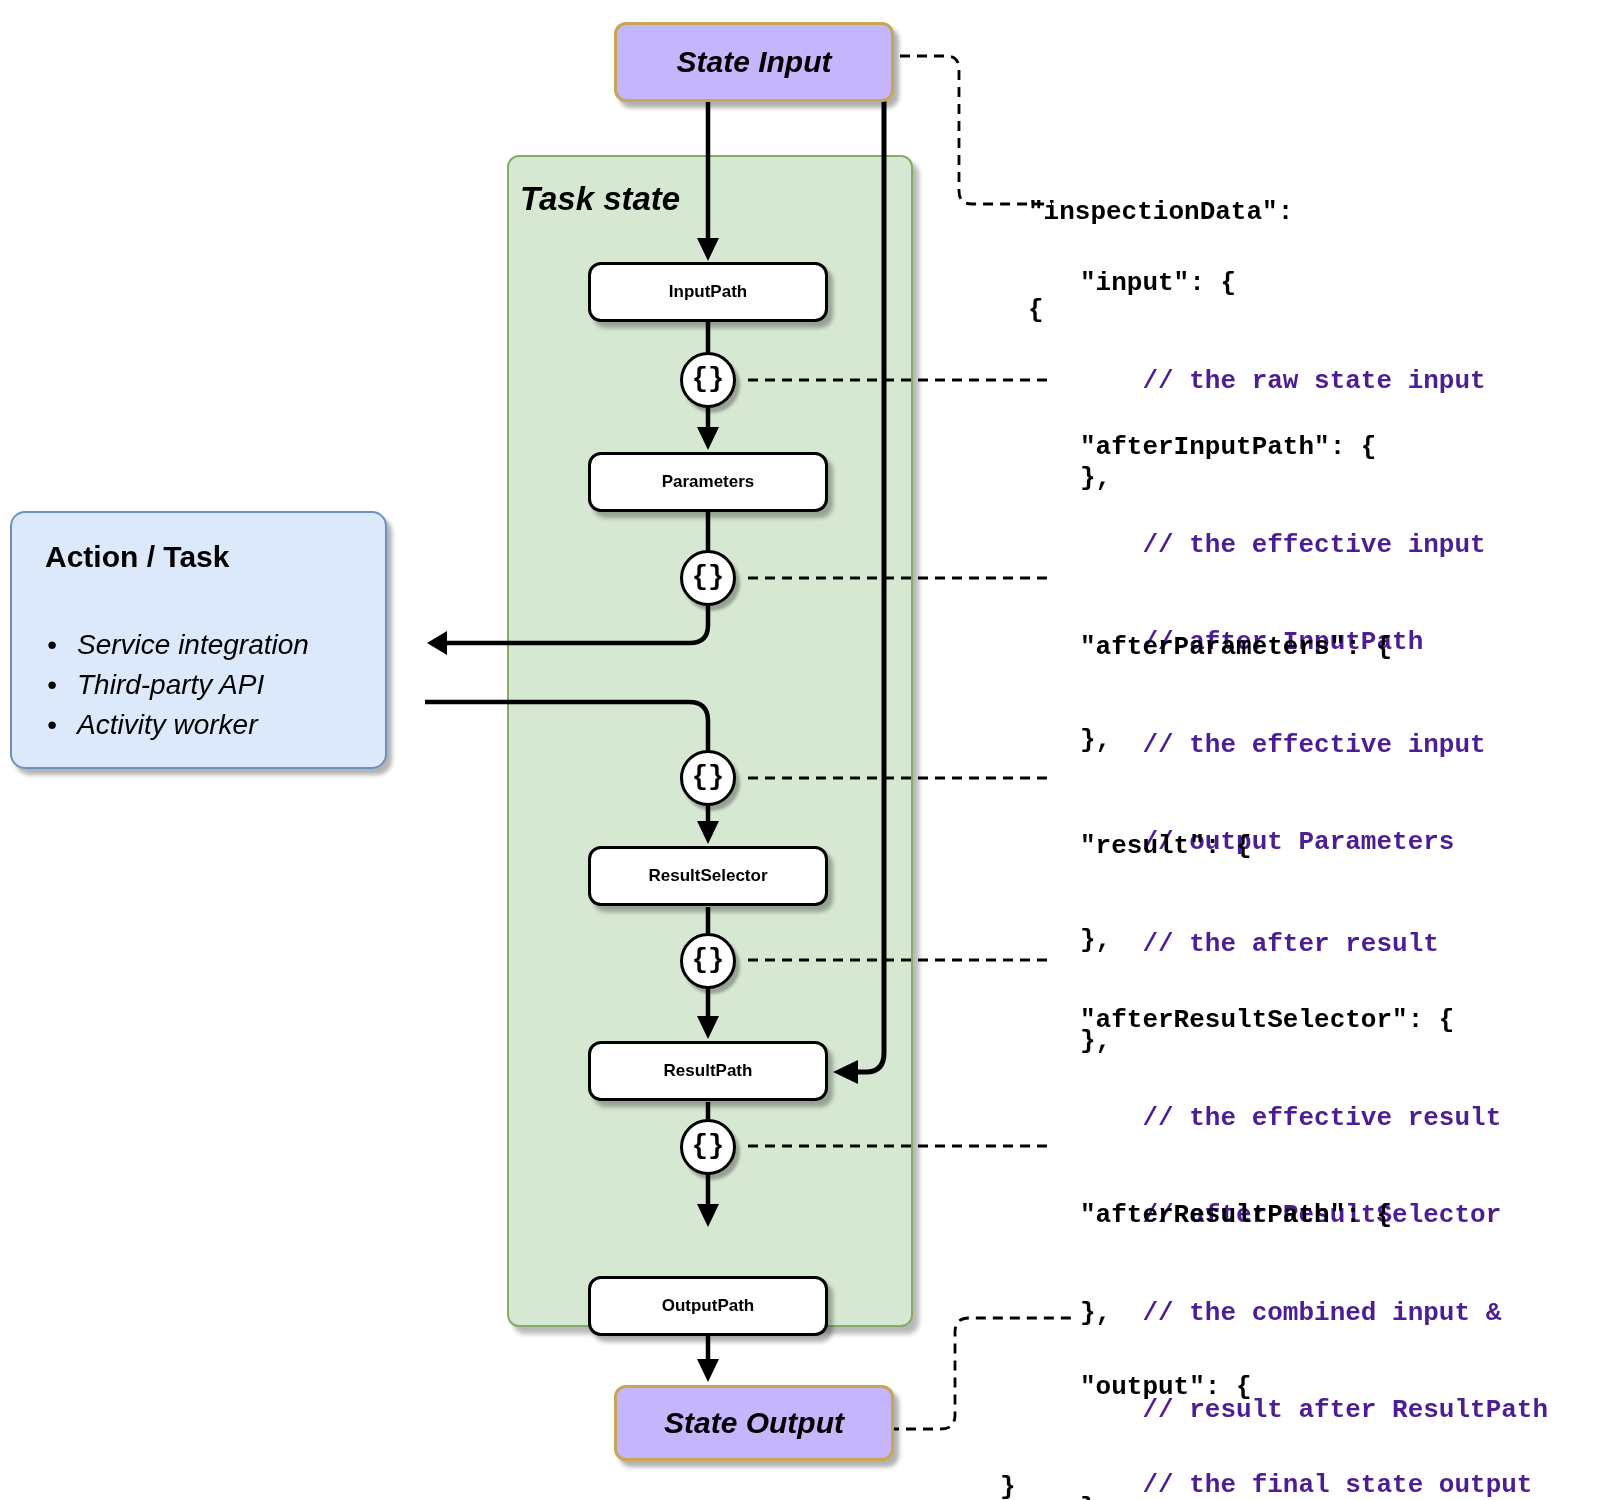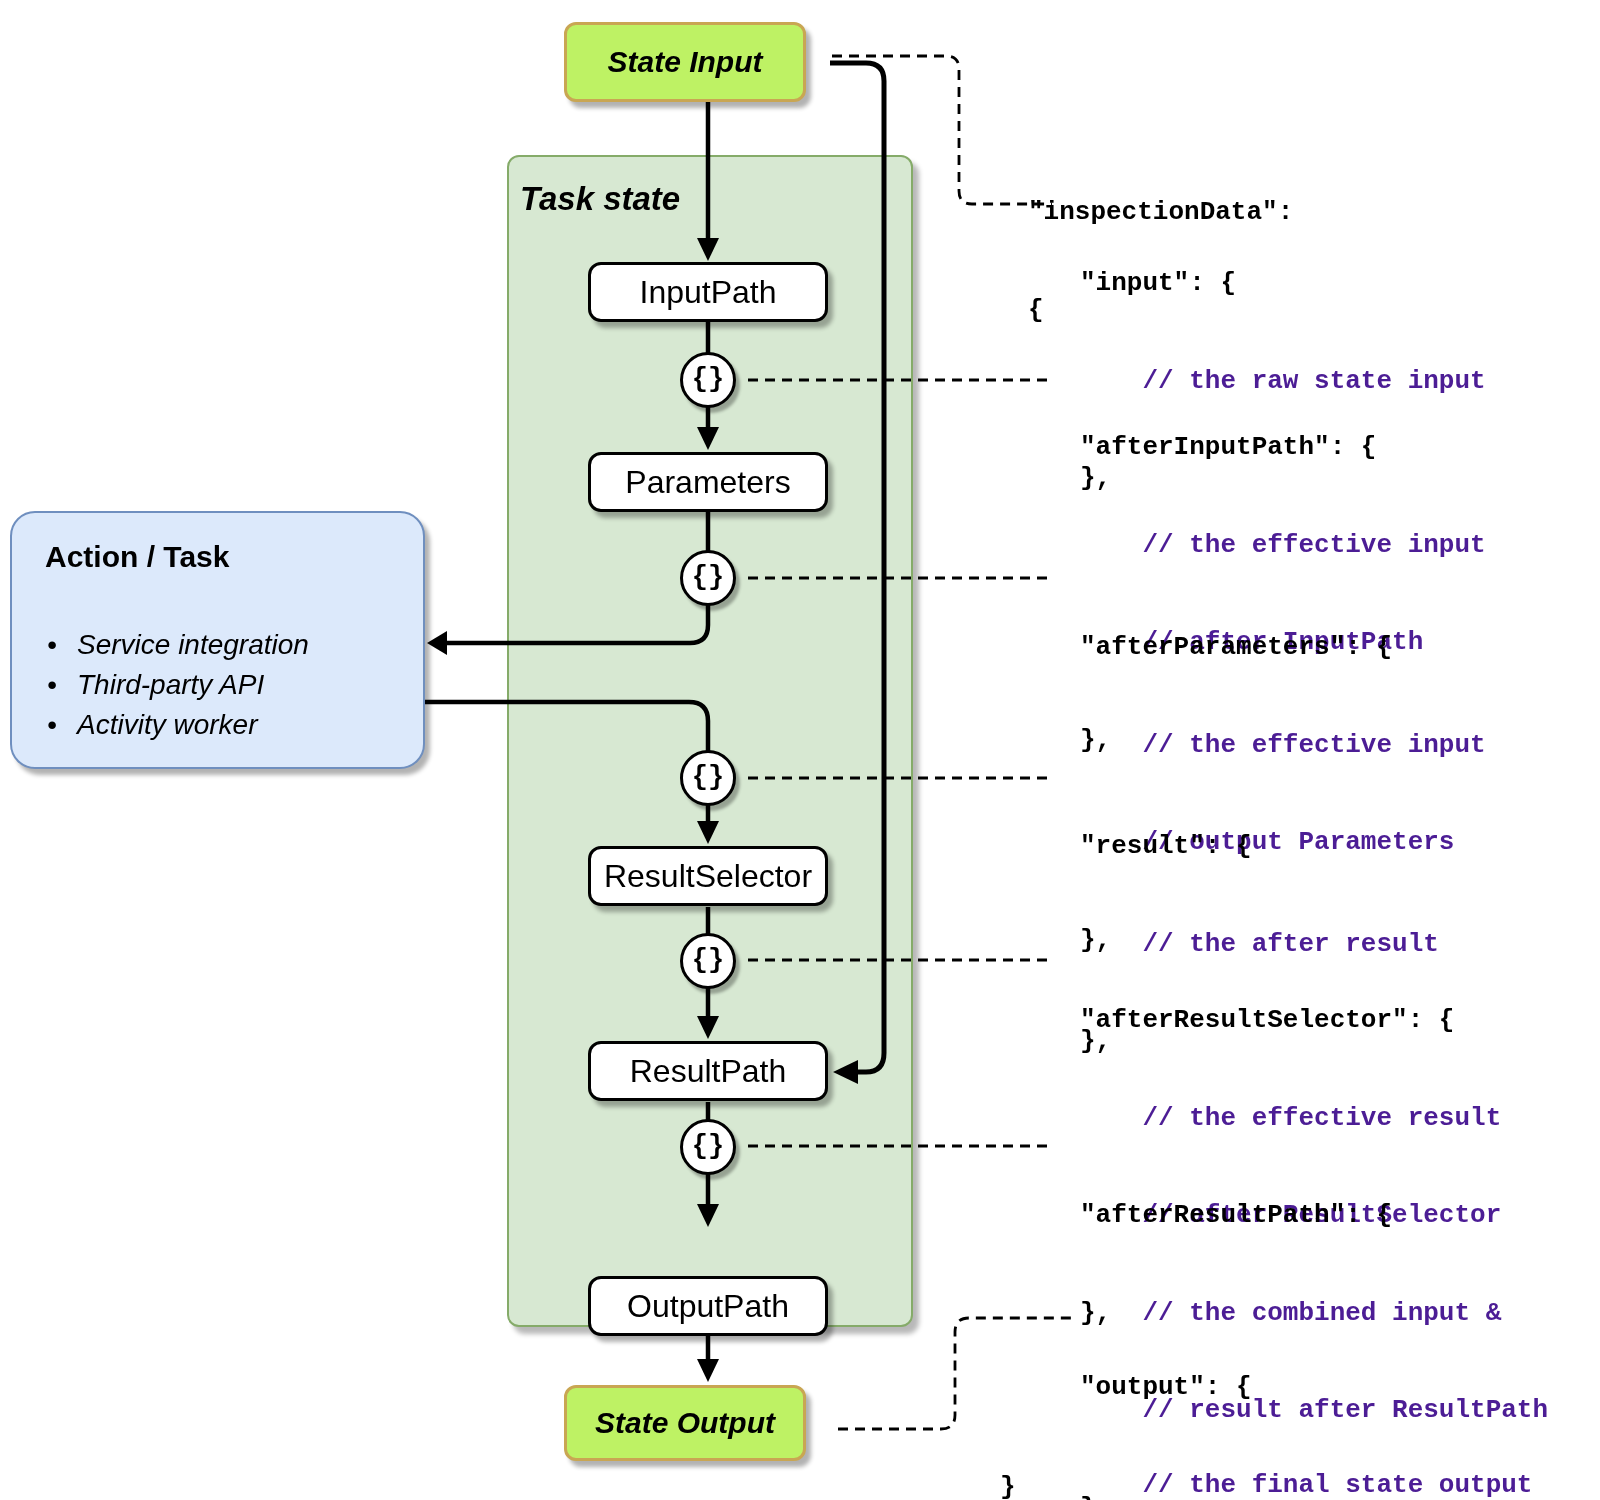--- a/index.html
+++ b/index.html
@@ -10,44 +10,44 @@
   
   .task-panel{
     position:absolute;left:507px;top:155px;width:406px;height:1172px;
     background:#D7E8D2;border:2.5px solid #85AB69;border-radius:12px;
     box-shadow:6px 7px 5px rgba(0,0,0,0.28);box-sizing:border-box;z-index:1;
   }
   .task-panel-label{
     position:absolute;left:520px;top:180px;font-size:33px;font-weight:bold;z-index:4;font-style:italic;
   }
   .io-pill{
-    position:absolute;left:564px;width:242px;height:80px;
-    background:#bef264;border:3px solid #C9A653;border-radius:12px;
+    position:absolute;left:614px;width:280px;height:80px;
+    background:#c4b5fd;border:3px solid #C9A653;border-radius:12px;
     box-shadow:5px 6px 4px rgba(0,0,0,0.30);box-sizing:border-box;
     display:flex;align-items:center;justify-content:center;
     font-size:30px;font-weight:bold;font-style:italic;z-index:3;
   }
   .node{
     position:absolute;left:588px;width:240px;height:60px;
     background:#ffffff;border:3px solid #000;border-radius:13px;
     box-shadow:5px 6px 4px rgba(0,0,0,0.30);box-sizing:border-box;
     display:flex;align-items:center;justify-content:center;
-    font-size:32px;font-weight:normal;z-index:3;
+    font-size:17px;font-weight:bold;z-index:3;
   }
   .json-circle{
     position:absolute;left:680px;width:56px;height:56px;background:#fff;
     border:3.5px solid #000;border-radius:50%;box-sizing:border-box;
     box-shadow:4px 5px 3px rgba(0,0,0,0.30);
     display:flex;align-items:center;justify-content:center;
     font-family:"Liberation Mono","DejaVu Sans Mono",monospace;
     font-size:27px;font-weight:bold;z-index:3;padding-bottom:3px;
   }
   .action-box{
-    position:absolute;left:10px;top:511px;width:415px;height:258px;
-    background:#DCE9FB;border:2.5px solid #6F8FBF;border-radius:25px;
+    position:absolute;left:10px;top:511px;width:377px;height:258px;
+    background:#DCE9FB;border:2.5px solid #6F8FBF;border-radius:15px;
     box-shadow:5px 6px 4px rgba(0,0,0,0.30);box-sizing:border-box;z-index:3;
   }
   .action-title{position:absolute;left:33px;top:27px;font-size:30px;font-weight:bold;}
   .action-list{position:absolute;left:35px;top:112px;font-size:28px;line-height:40px;font-style:italic;}
   .action-item .dot{display:inline-block;width:30px;}
   
   #wires{position:absolute;left:0;top:0;z-index:2;pointer-events:none;}
   
   .code{
     position:absolute;font-family:"Liberation Mono","DejaVu Sans Mono",monospace;

